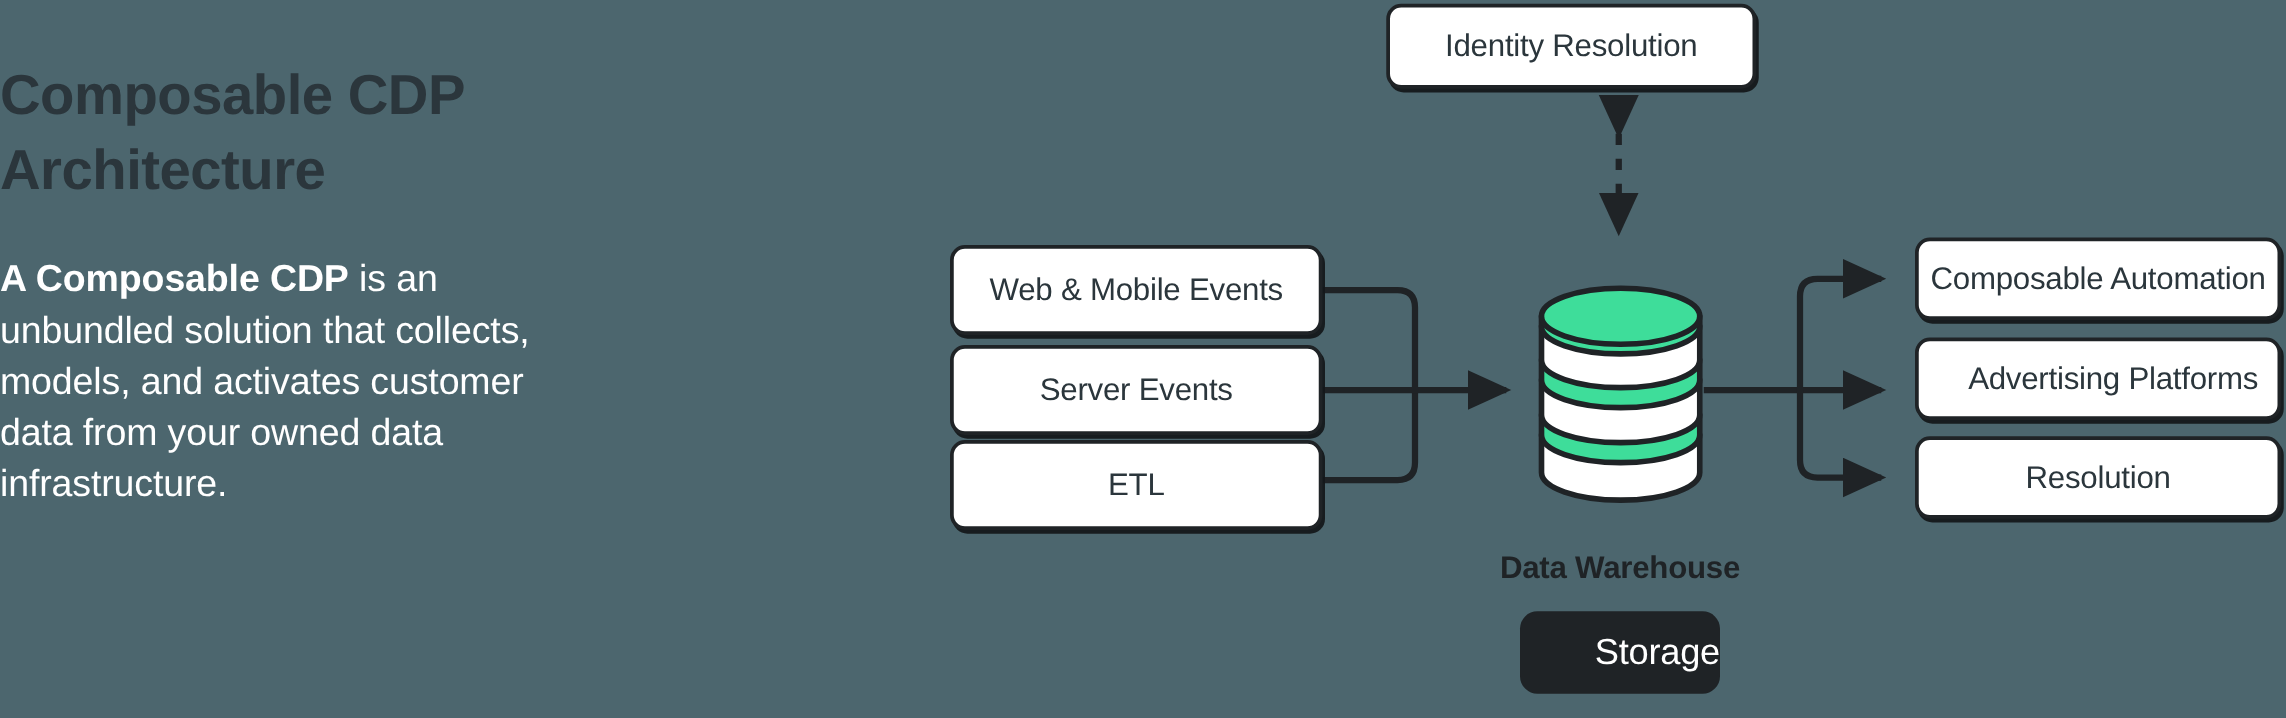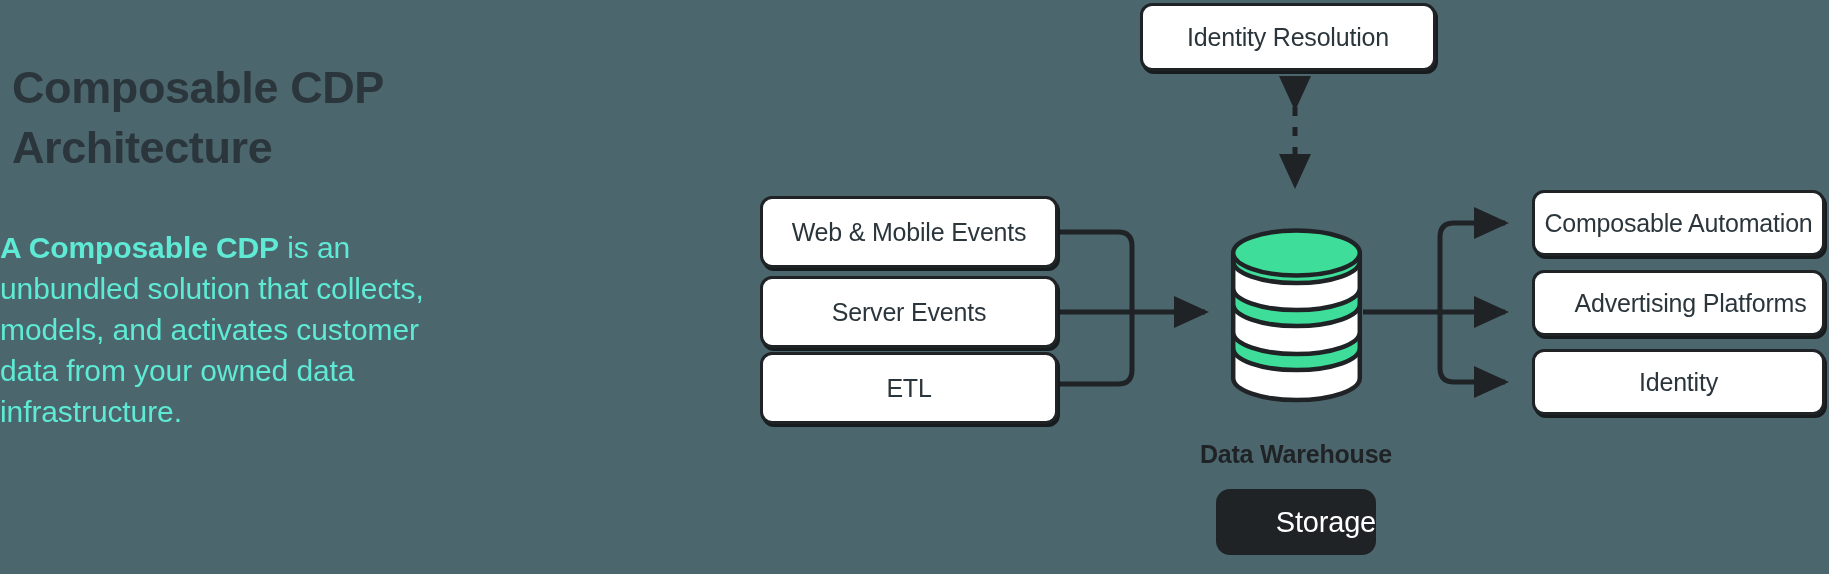--- a/index.html
+++ b/index.html
@@ -28,29 +28,29 @@
     left: 0px;
     top: 46px;
     width: 430px;
   }
   .headline {
     font-size: 45px;
     font-weight: 700;
     line-height: 1.34;
     letter-spacing: -0.4px;
     color: #2b363c;
-    margin: 12px;
+    margin: 0;
     white-space: pre-line;
   }
   .body-copy {
     margin: 0;
     padding-top: 36px;
     font-size: 30px;
     line-height: 1.37;
-    color: #5eead4;
+    color: #ffffff;
     letter-spacing: -0.1px;
   }
   .body-copy .lead {
     font-weight: 700;
   }
 
   
   .diagram {
     position: absolute;
     left: 0;
@@ -78,21 +78,21 @@
   .src-1 { left: 760px; top: 196px; width: 298px; height: 72px; }
   .src-2 { left: 760px; top: 276px; width: 298px; height: 72px; }
   .src-3 { left: 760px; top: 352px; width: 298px; height: 72px; }
 
   
   .dst-1 { left: 1532px; top: 190px; width: 293px; height: 66px; }
   .dst-2 { left: 1532px; top: 270px; width: 293px; height: 66px; padding-left: 24px; }
   .dst-3 { left: 1532px; top: 349px; width: 293px; height: 66px; }
 
   
-  .identity { left: 1140px; top: 3px; width: 296px; height: 68px; }
+  .identity { left: 1109px; top: 3px; width: 296px; height: 68px; }
 
   
   .warehouse {
     position: absolute;
     left: 1230px;
     top: 228px;
     width: 133px;
     height: 188px;
   }
   .warehouse svg { display: block; }
@@ -215,17 +215,17 @@
       <span>Storage</span>
     </div>
 
     <div class="node dst-1">
       <span>Composable Automation</span>
     </div>
     <div class="node dst-2">
       <span>Advertising Platforms</span>
     </div>
     <div class="node dst-3">
-      <span>Identity</span>
+      <span>Resolution</span>
     </div>
 
   </div>
 </div>
 
 </body></html>

